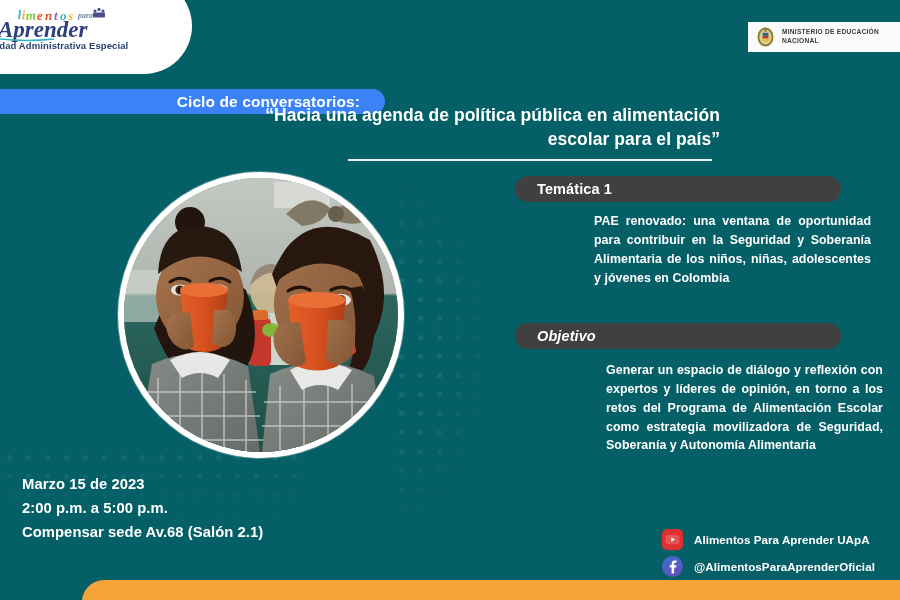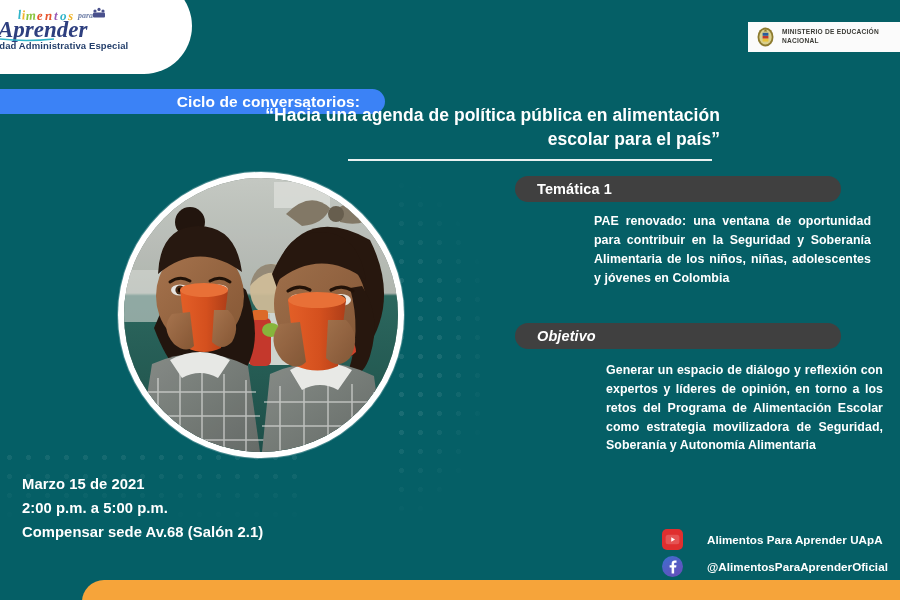--- a/index.html
+++ b/index.html
@@ -88,21 +88,21 @@
   #objetivo-body{left:566px;top:361px;width:277px;margin-left:40px;}
 
   
   #event-details{
     position:absolute;left:22px;top:473px;width:360px;
     color:#ffffff;font-size:14.8px;font-weight:bold;line-height:1.62;letter-spacing:.05px;
   }
 
   
   #socials{position:absolute;left:662px;top:526px;width:232px;}
-  .social-row{display:flex;align-items:center;gap:24px;height:27px;}
+  .social-row{display:flex;align-items:center;gap:11px;height:27px;}
   .social-icon{width:21px;height:21px;flex:0 0 auto;border-radius:50%;
     display:flex;align-items:center;justify-content:center;}
   #icon-youtube{background:#e02f2f;border-radius:5px;}
   #icon-facebook{background:linear-gradient(145deg,#3c6fd0,#6b4bb8);}
   .social-label{font-size:11.6px;font-weight:bold;color:#ffffff;letter-spacing:.05px;white-space:nowrap;}
 
   
   #bottom-bar{
     position:absolute;left:82px;bottom:-6px;width:860px;height:26px;
     background:#f6a43a;border-radius:22px 0 0 0;
@@ -290,21 +290,21 @@
     <span>Temática 1</span>
   </div>
   <div class="section-body" id="tematica-body">PAE renovado: una ventana de oportunidad para contribuir en la Seguridad y Soberanía Alimentaria de los niños, niñas, adolescentes y jóvenes en Colombia</div>
 
   <div class="section-pill" id="objetivo-pill">
     <span>Objetivo</span>
   </div>
   <div class="section-body" id="objetivo-body">Generar un espacio de diálogo y reflexión con expertos y líderes de opinión, en torno a los retos del Programa de Alimentación Escolar como estrategia movilizadora de Seguridad, Soberanía y Autonomía Alimentaria</div>
 
   <div id="event-details">
-    <div>Marzo 15 de 2021</div>
+    <div>Marzo 15 de 2023</div>
     <div>2:00 p.m. a 5:00 p.m.</div>
     <div>Compensar sede Av.68 (Salón 2.1)</div>
   </div>
 
   <div id="socials">
     <div class="social-row">
       <span class="social-icon" id="icon-youtube">
         <svg viewBox="0 0 24 24" width="15" height="15" aria-hidden="true">
           <rect x="1" y="4.5" width="22" height="15" rx="4" fill="#ffffff" opacity=".18"></rect>
           <path d="M10 8.5 L16 12 L10 15.5 Z" fill="#ffffff"></path>

